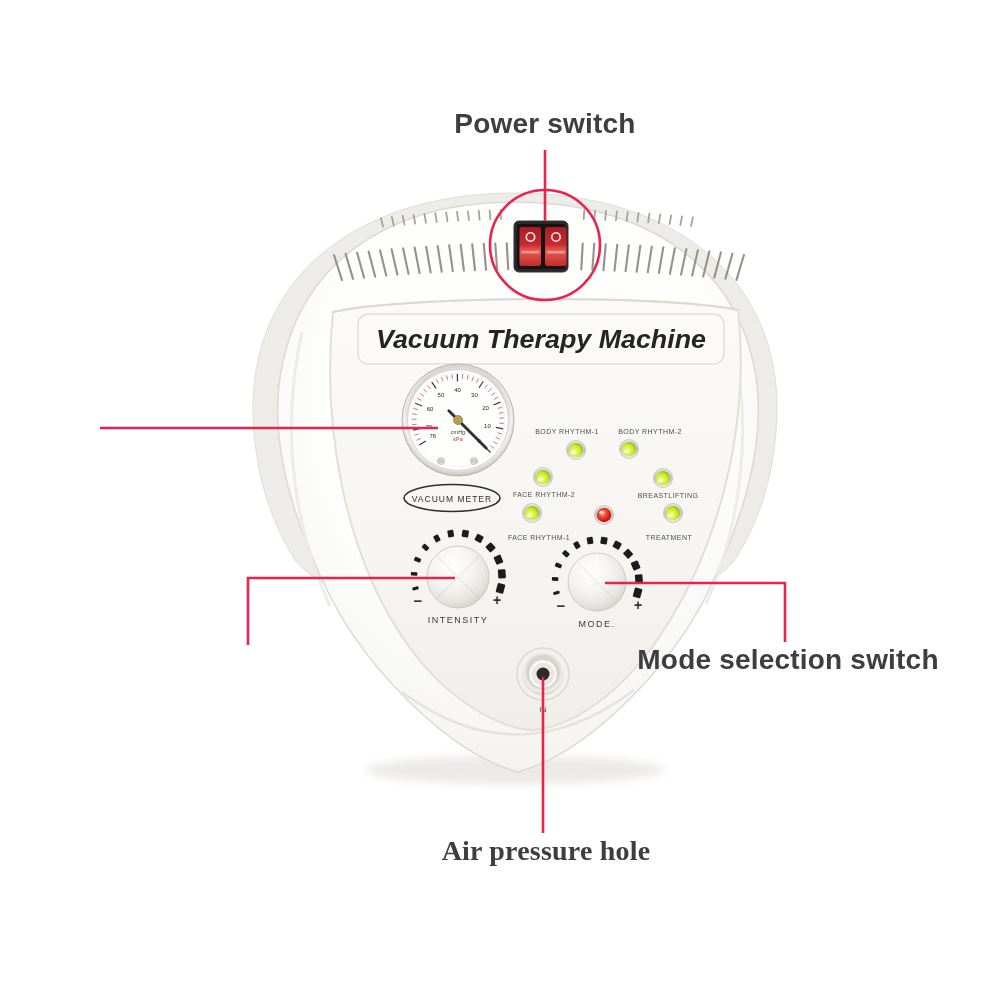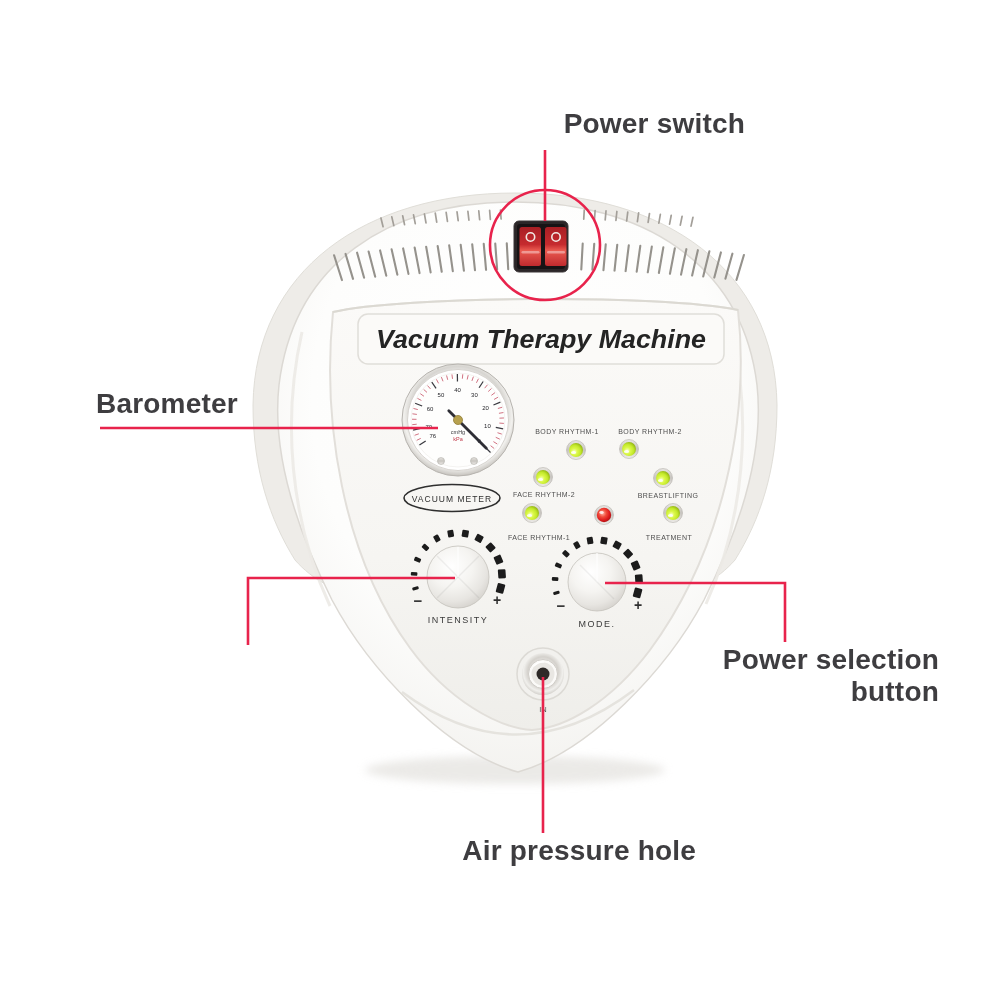--- a/index.html
+++ b/index.html
@@ -1,20 +1,20 @@
 <!DOCTYPE html>
 <html><head>
 <meta charset="utf-8">
 <style>
   html,body{margin:0;padding:0;background:#ffffff;}
   .canvas{position:relative;width:1000px;height:1000px;background:#ffffff;
           font-family:"Liberation Sans",sans-serif;overflow:hidden;}
   .canvas svg{position:absolute;left:0;top:0;}
   .anno-label{position:absolute;font-weight:700;font-size:28px;color:#3e3d40;
-              letter-spacing:.2px;text-align:right;line-height:1.15;}
+              letter-spacing:.2px;text-align:center;line-height:1.15;}
   .anno-left{text-align:left;}
 </style>
 </head>
 <body>
 
 <div class="canvas">
 
 <svg width="1000" height="1000" viewBox="0 0 1000 1000">
   <defs>
     <radialGradient id="bodyGrad" cx="50%" cy="35%" r="78%">
@@ -334,17 +334,16 @@
     <circle cx="545" cy="245" r="55"></circle>
     <line x1="545" y1="150" x2="545" y2="221"></line>
     <line x1="100" y1="428" x2="438" y2="428"></line>
     <polyline points="455,578 248,578 248,645"></polyline>
     <polyline points="605,583 785,583 785,642"></polyline>
     <line x1="543" y1="677" x2="543" y2="833"></line>
   </g>
 </svg>
 
 <div class="anno-label" style="left:345px;top:108px;width:400px;">Power switch</div>
-<div class="anno-label anno-left" style="left:96px;top:388px;width:260px;">Barometer</div>
-<div class="anno-label" style="left:637px;top:644px;width:302px;">Power selection button</div>
-<div class="anno-label" style="left:396px;top:835px;width:300px;">Air pressure hole</div>
+<div class="anno-label" style="left:637px;top:644px;width:302px;">Mode selection switch</div>
+<div class="anno-label" style="left:396px;top:835px;width:300px;font-family:Liberation Serif, serif;">Air pressure hole</div>
 
 </div>
 
 </body></html>

